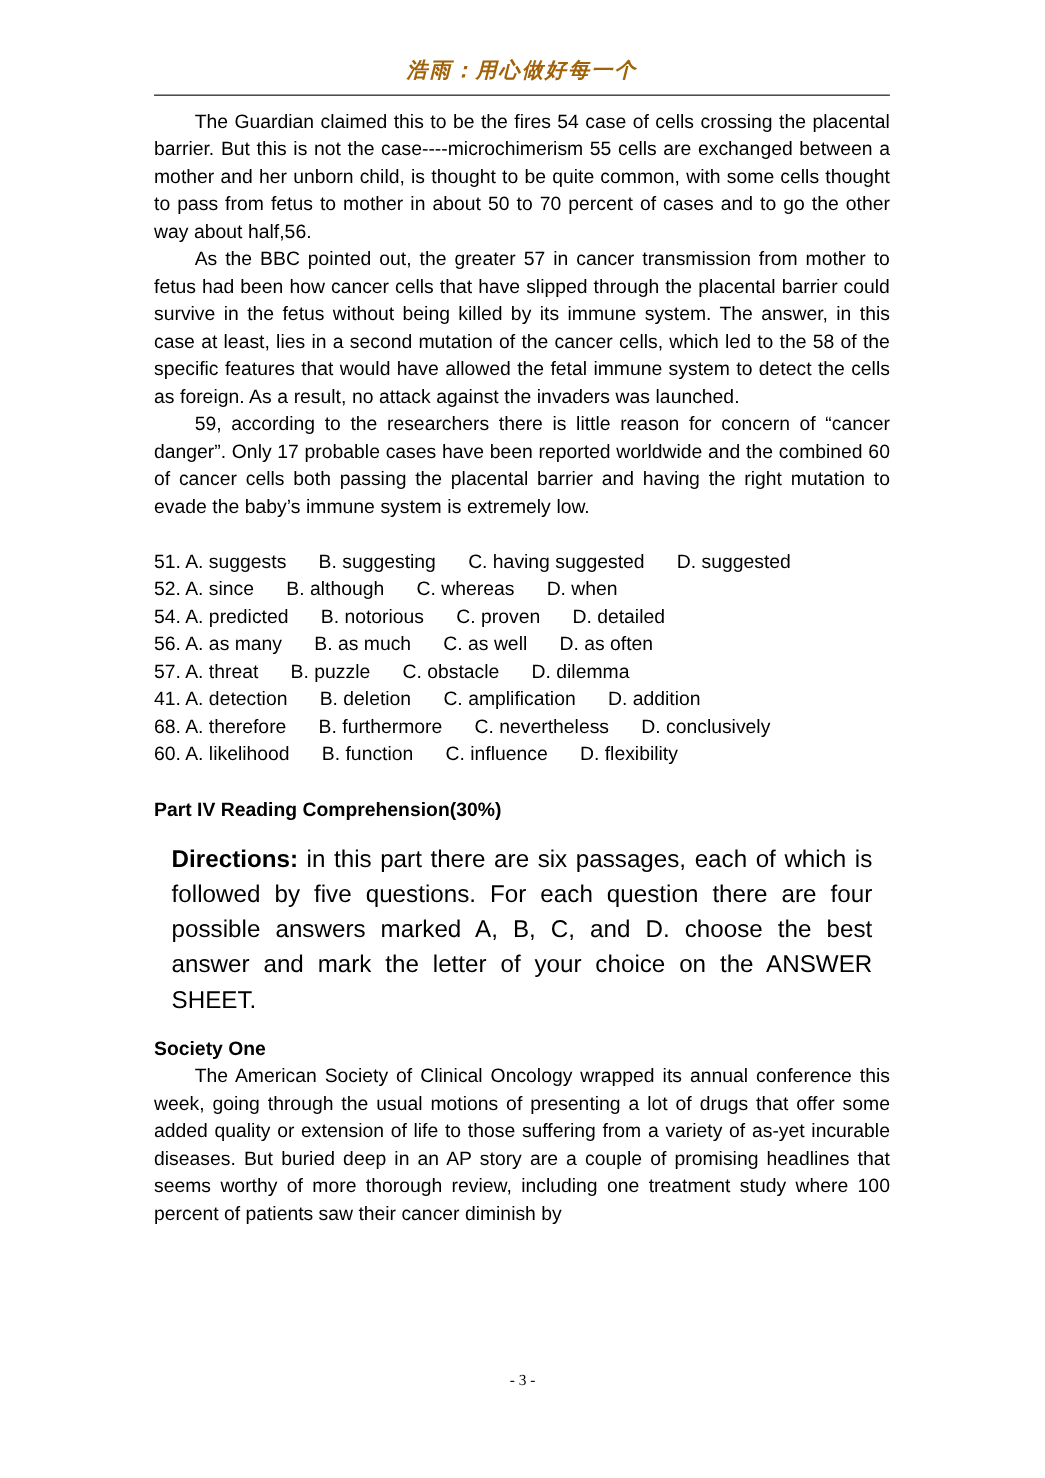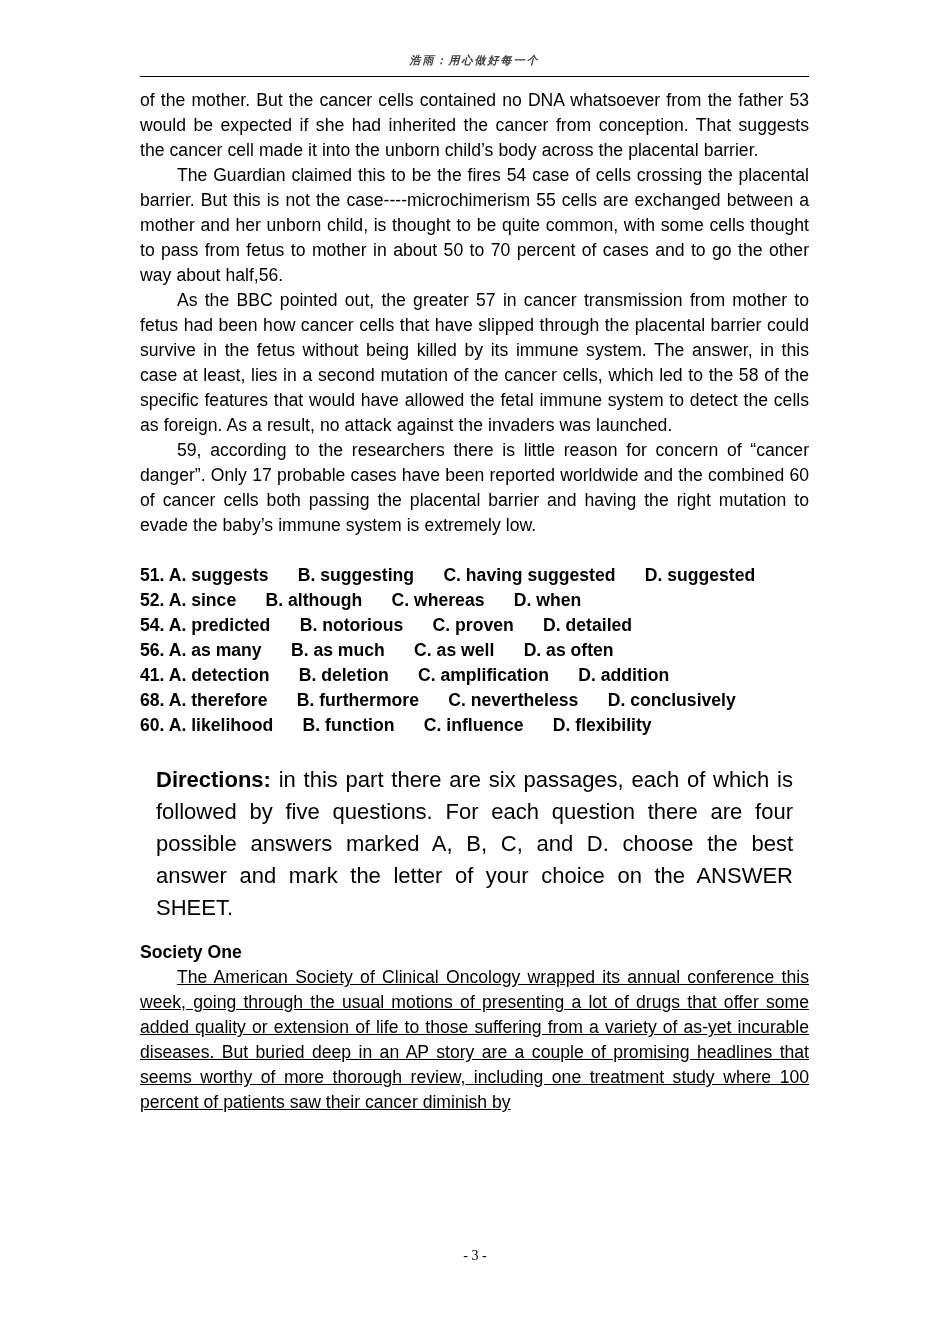--- a/index.html
+++ b/index.html
@@ -26,26 +26,26 @@
     width: 669px;
   }
 
   
   .header {
     padding-top: 54px;
     text-align: center;
   }
   .header-title {
     font-family: "Liberation Serif", serif;
-    font-size: 11px;
+    font-size: 19px;
     font-weight: bold;
     font-style: italic;
     letter-spacing: 2px;
     line-height: 1.2;
-    color: #404040;
+    color: #a16207;
     white-space: nowrap;
   }
   .header-rule {
     margin-top: 9px;
     border-bottom: 1.6px solid #000;
     width: 100%;
   }
 
   
   .body-area {
@@ -59,21 +59,20 @@
     text-justify: inter-word;
     word-spacing: 0.2px;
   }
   p.para.indent {
     text-indent: 2.1em;
   }
 
   
   .options {
     margin-top: 25px;
-    font-weight: bold;
   }
   .opt-line {
     font-size: 17.6px;
     line-height: 25px;
     white-space: pre;
     text-align: left;
   }
 
   
   .part-section {
@@ -97,21 +96,20 @@
     line-height: 25px;
     font-weight: bold;
   }
   .passage-para {
     margin: 0;
     font-size: 17.6px;
     line-height: 25px;
     text-align: justify;
     text-justify: inter-word;
     text-indent: 2.1em;
-    text-decoration: underline;
   }
 
   
   .footer {
     position: absolute;
     left: 0;
     right: 0;
     top: 1248px;
     text-align: center;
     font-size: 14px;
@@ -125,37 +123,38 @@
 <div class="page">
 
   <div class="content">
 
     <div class="header">
       <div class="header-title">浩雨：用心做好每一个</div>
       <div class="header-rule"></div>
     </div>
 
     <div class="body-area">
-      <p class="para">of the mother. But the cancer cells contained no DNA whatsoever from the father 53 would be expected if she had inherited the cancer from conception. That suggests the cancer cell made it into the unborn child’s body across the placental barrier.</p>
       <p class="para indent">The Guardian claimed this to be the fires 54 case of cells crossing the placental barrier. But this is not the case----microchimerism 55 cells are exchanged between a mother and her unborn child, is thought to be quite common, with some cells thought to pass from fetus to mother in about 50 to 70 percent of cases and to go the other way about half,56.</p>
       <p class="para indent">As the BBC pointed out, the greater 57 in cancer transmission from mother to fetus had been how cancer cells that have slipped through the placental barrier could survive in the fetus without being killed by its immune system. The answer, in this case at least, lies in a second mutation of the cancer cells, which led to the 58 of the specific features that would have allowed the fetal immune system to detect the cells as foreign. As a result, no attack against the invaders was launched.</p>
       <p class="para indent">59, according to the researchers there is little reason for concern of “cancer danger”. Only 17 probable cases have been reported worldwide and the combined 60 of cancer cells both passing the placental barrier and having the right mutation to evade the baby’s immune system is extremely low.</p>
     </div>
 
     <div class="options">
       <div class="opt-line">51. A. suggests      B. suggesting      C. having suggested      D. suggested</div>
       <div class="opt-line">52. A. since      B. although      C. whereas      D. when</div>
       <div class="opt-line">54. A. predicted      B. notorious      C. proven      D. detailed</div>
       <div class="opt-line">56. A. as many      B. as much      C. as well      D. as often</div>
+      <div class="opt-line">57. A. threat      B. puzzle      C. obstacle      D. dilemma</div>
       <div class="opt-line">41. A. detection      B. deletion      C. amplification      D. addition</div>
       <div class="opt-line">68. A. therefore      B. furthermore      C. nevertheless      D. conclusively</div>
       <div class="opt-line">60. A. likelihood      B. function      C. influence      D. flexibility</div>
     </div>
 
     <div class="part-section">
+      <div class="sect-head">Part IV Reading Comprehension(30%)</div>
       <p class="directions"><b>Directions:</b><span> in this part there are six passages, each of which is followed by five questions. For each question there are four possible answers marked A, B, C, and D. choose the best answer and mark the letter of your choice on the ANSWER SHEET.</span></p>
       <div class="passage-head">Society One</div>
       <p class="passage-para">The American Society of Clinical Oncology wrapped its annual conference this week, going through the usual motions of presenting a lot of drugs that offer some added quality or extension of life to those suffering from a variety of as-yet incurable diseases. But buried deep in an AP story are a couple of promising headlines that seems worthy of more thorough review, including one treatment study where 100 percent of patients saw their cancer diminish by</p>
     </div>
 
   </div>
 
   <div class="footer">
     <span>- 3 -</span>
   </div>

